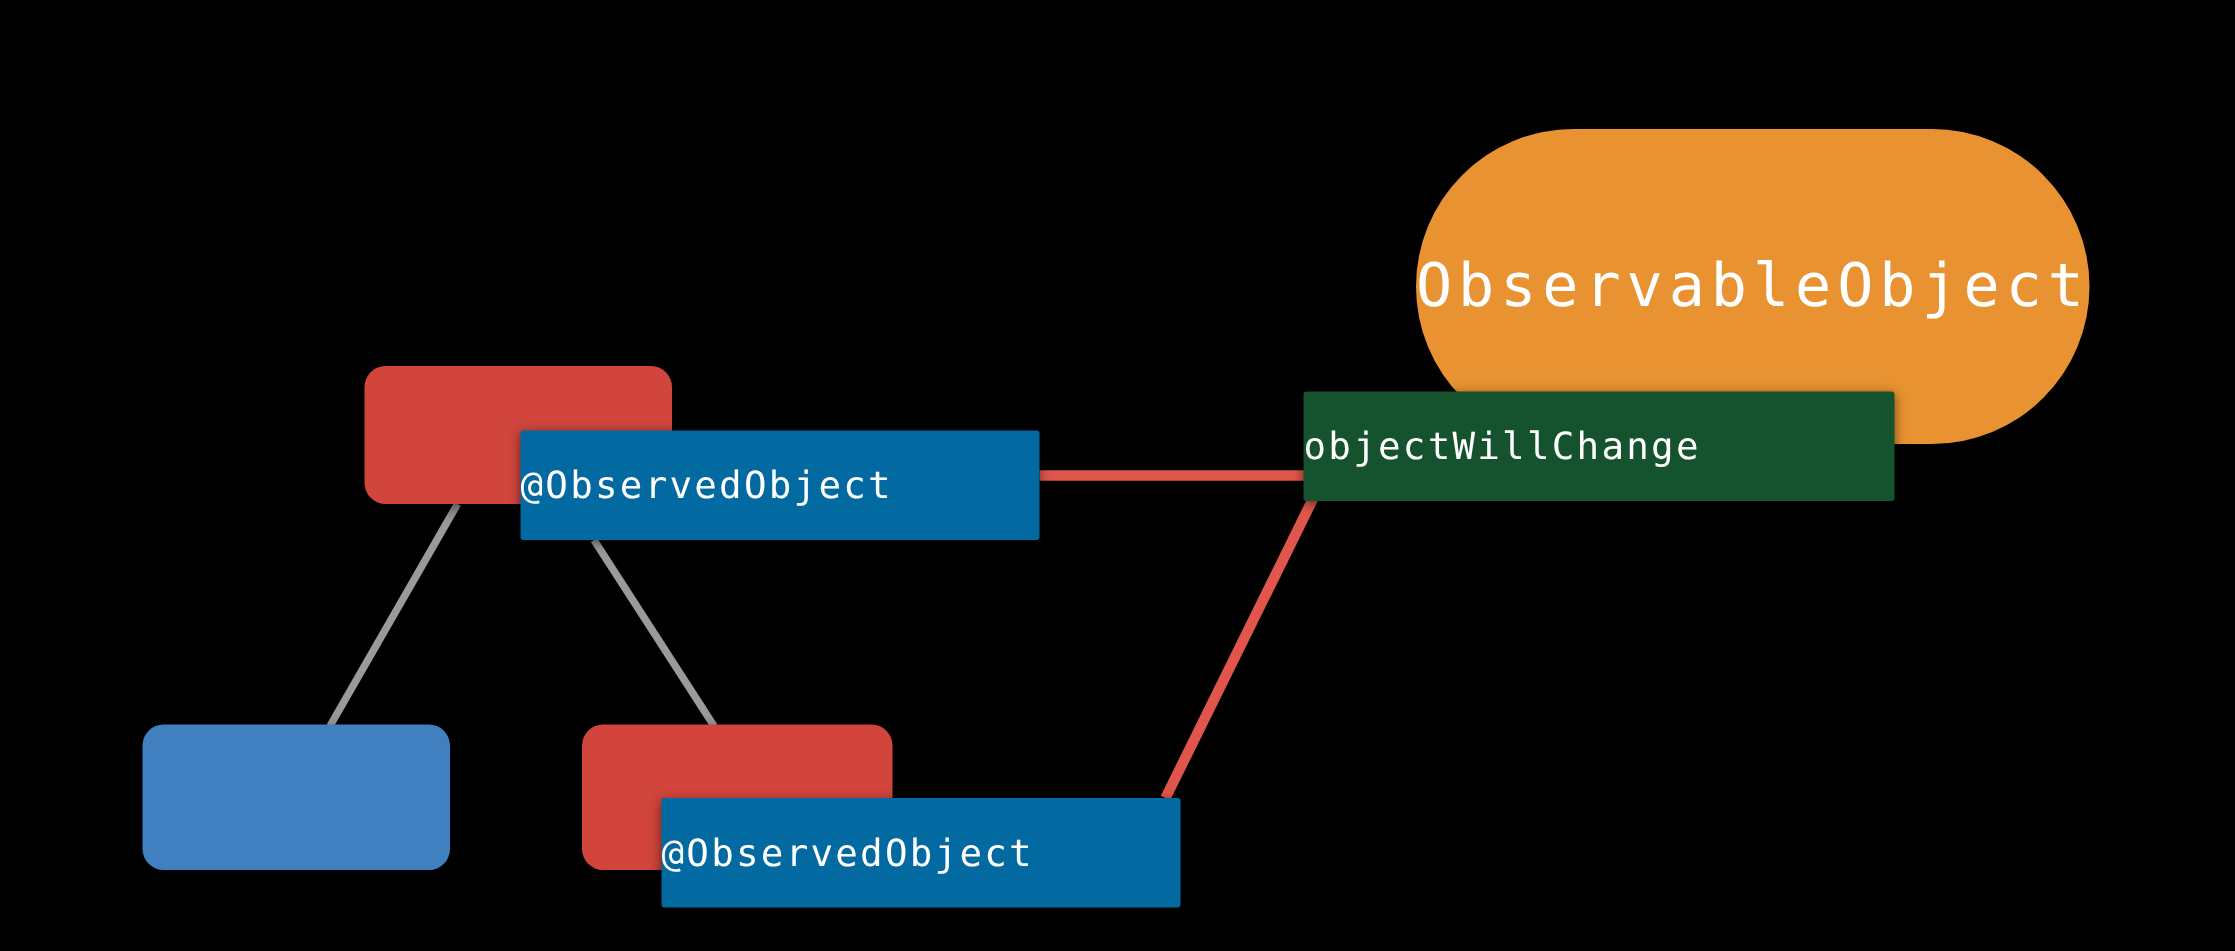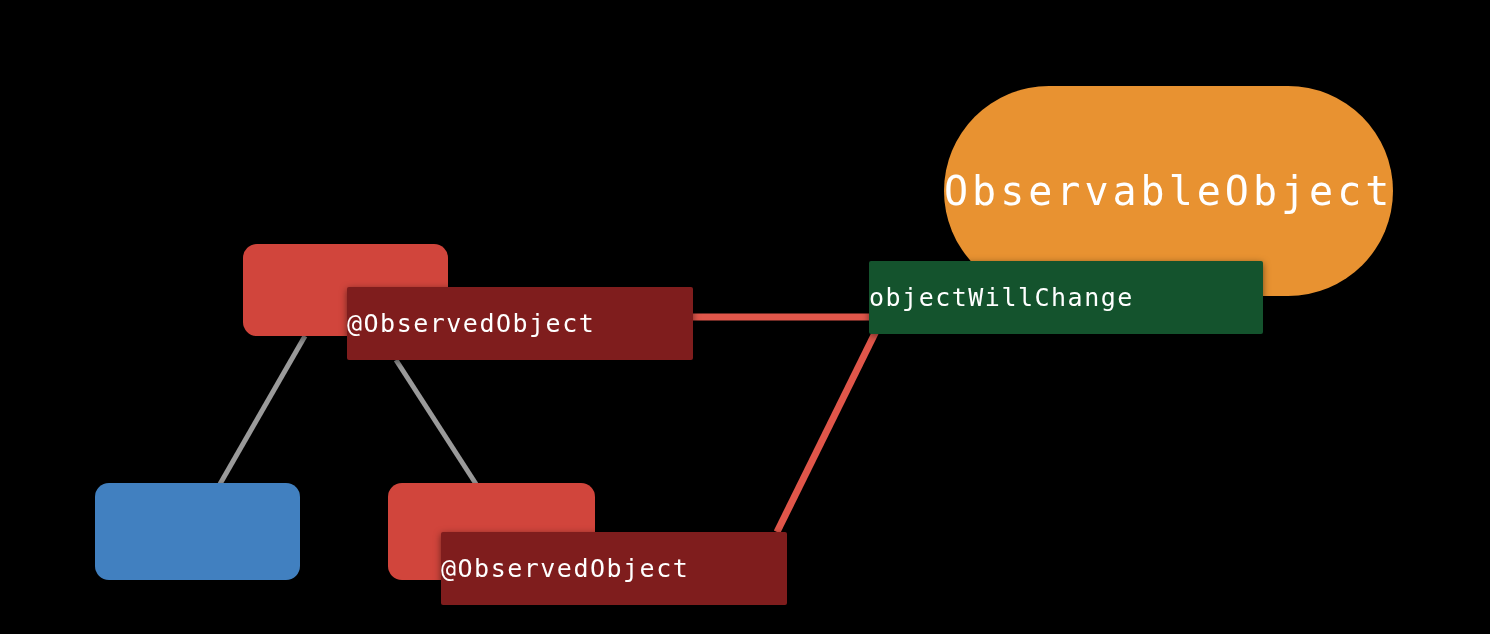--- a/index.html
+++ b/index.html
@@ -62,21 +62,21 @@
   .box-red-flat {
     background: #14532d;
     border-radius: 2px;
     box-shadow: 0 2px 7px rgba(0,0,0,0.5);
   }
   .box-red-flat .node-label {
     font-size: 25px;
   }
   
   .box-purple {
-    background: #7f1d1d;
+    background: #0369a1;
     border-radius: 2px;
     box-shadow: 0 2px 7px rgba(0,0,0,0.5);
   }
   .box-purple .node-label {
     font-size: 25px;
   }
 </style>
 </head>
 <body>
 

